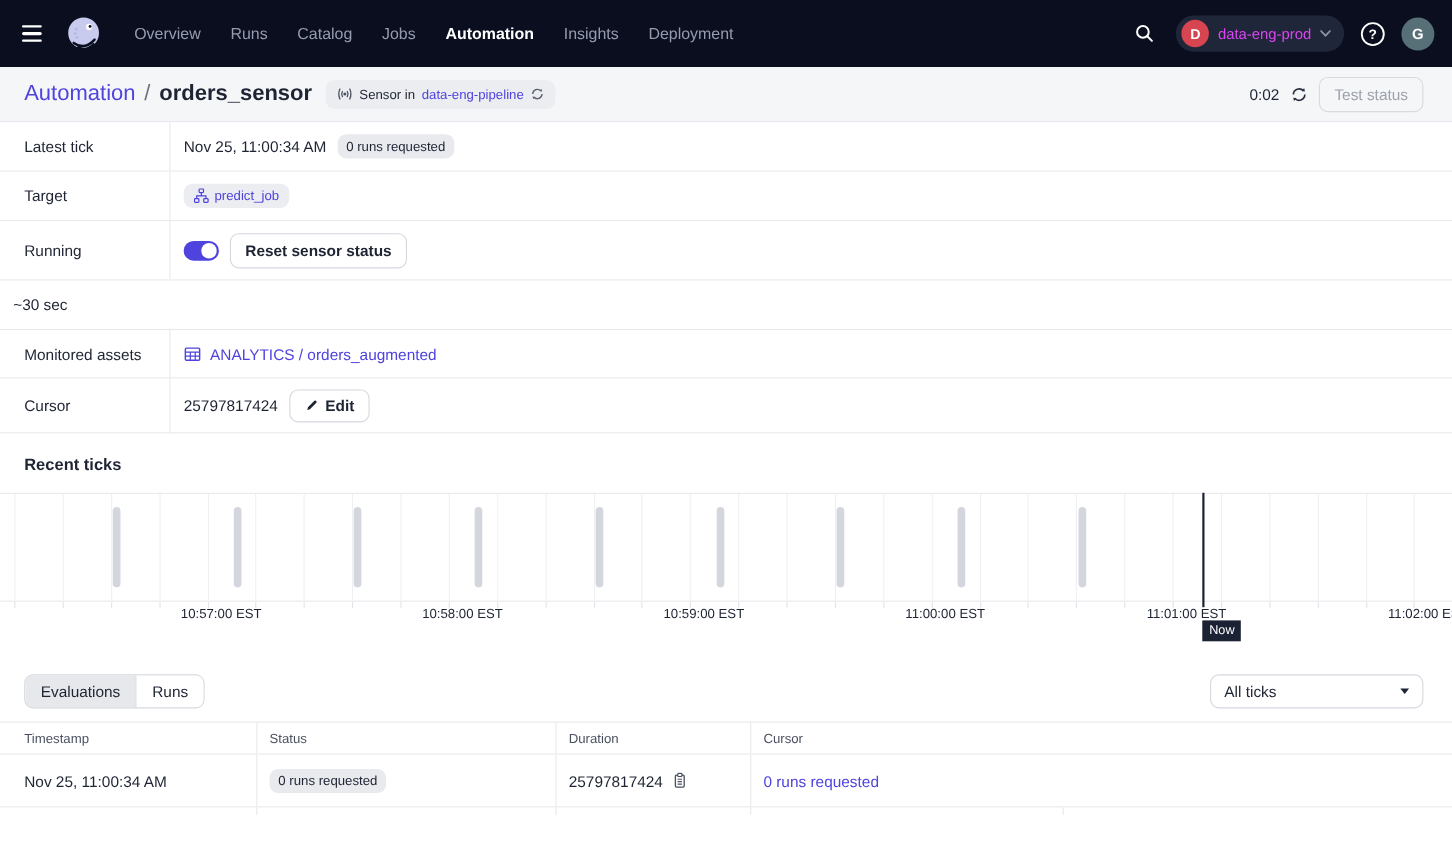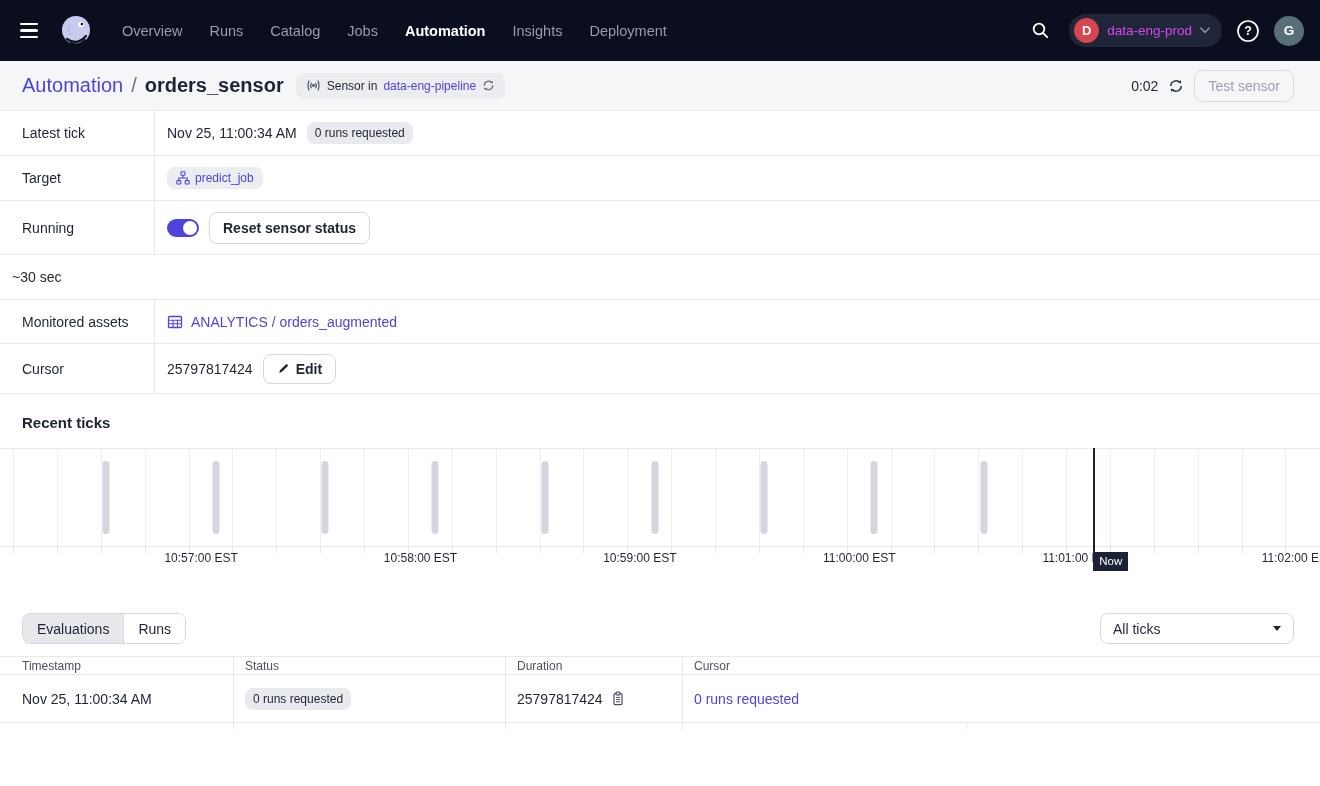--- a/index.html
+++ b/index.html
@@ -85,38 +85,38 @@
   .tick-plot {
     position: absolute; left: 0; top: 0; width: 1320px; height: 99px;
     border-top: 1px solid #E8E9ED; border-bottom: 1px solid #E8E9ED; overflow: hidden;
   }
   .gridline { position: absolute; top: 0; bottom: 0; width: 1px; background: #EFF0F4; }
   .tick-bar { position: absolute; top: 12px; height: 73px; width: 7px; border-radius: 4px; transform: translateX(-50%); }
   .axis-tick { position: absolute; top: 99px; width: 1px; height: 6px; background: #E2E4E9; }
   .axis-label { position: absolute; top: 103px; transform: translateX(-50%); font-size: 12px; color: #1E2433; white-space: nowrap; }
   .now-line { position: absolute; top: 0; width: 2px; height: 104px; background: #1B2233; z-index: 3; }
   .now-tag {
-    position: absolute; top: 104px; z-index: 4; background: #1B2233; color: #fff;
+    position: absolute; top: 116px; z-index: 4; background: #1B2233; color: #fff;
     font-size: 11.5px; padding: 3px 6px 4px; white-space: nowrap;
   }
   
   .controls-row { margin-top: 38px; height: 31px; display: flex; align-items: center; justify-content: space-between; padding: 0 26px 0 22px; }
   .segmented { display: inline-flex; border: 1px solid #D5D8DE; border-radius: 8px; overflow: hidden; background: #fff; height: 31px; }
   .segment { display: flex; align-items: center; padding: 0 14px; font-size: 14px; color: #1E2433; cursor: pointer; background: #fff; }
   .segment.active { background: #E6E8EC; }
   .segment + .segment { border-left: 1px solid #D5D8DE; }
   .select-box {
     width: 194px; height: 31px; border: 1px solid #D5D8DE; border-radius: 8px; background: #fff;
     display: flex; align-items: center; justify-content: space-between; padding: 0 12px; cursor: pointer; font-size: 14px;
   }
   .caret { width: 0; height: 0; border-left: 4.5px solid transparent; border-right: 4.5px solid transparent; border-top: 5.5px solid #1E2433; }
   
   .eval-table { margin-top: 12px; width: 1320px; }
   .t-row { display: grid; grid-template-columns: 233px 272px 177px 284px 354px; }
-  .t-head { border-top: 1px solid #E8E9ED; border-bottom: 1px solid #E8E9ED; height: 19px; }
+  .t-head { border-top: 1px solid #E8E9ED; border-bottom: 1px solid #E8E9ED; height: 30px; }
   .t-head .t-cell { font-size: 12px; color: #4A5160; }
   .t-body-row { height: 48px; border-bottom: 1px solid #E8E9ED; }
   .t-cell { display: flex; align-items: center; gap: 8px; padding-left: 11px; font-size: 14px; color: #1E2433; }
   .t-cell:first-child { padding-left: 22px; }
   .t-cell + .t-cell { border-left: 1px solid #E8E9ED; }
   .result-link { color: #4F43DD; cursor: pointer; }
   svg { display: block; }
 </style>
 </head>
 <body>
@@ -199,21 +199,21 @@
   <div class="header-right">
     <span class="countdown">0:02</span>
     <span class="icon-btn">
       <svg width="16" height="16" viewBox="0 0 16 16">
         <path d="M13.2 8a5.2 5.2 0 0 1-9.2 3.3" stroke="#2A3040" stroke-width="1.5" fill="none"></path>
         <path d="M2.8 8a5.2 5.2 0 0 1 9.2-3.3" stroke="#2A3040" stroke-width="1.5" fill="none"></path>
         <polygon points="12.6,2.1 13.4,5.2 10.3,4.7" fill="#2A3040"></polygon>
         <polygon points="3.4,13.9 2.6,10.8 5.7,11.3" fill="#2A3040"></polygon>
       </svg>
     </span>
-    <button class="test-btn">Test sensor</button>
+    <button class="test-btn">Test status</button>
   </div>
 </header>
 
 <section>
   <div class="detail-row h45">
     <div class="detail-label">Latest tick</div>
     <div class="detail-value">
       <span>Nov 25, 11:00:34 AM</span>
       <span class="pill">0 runs requested</span>
     </div>

